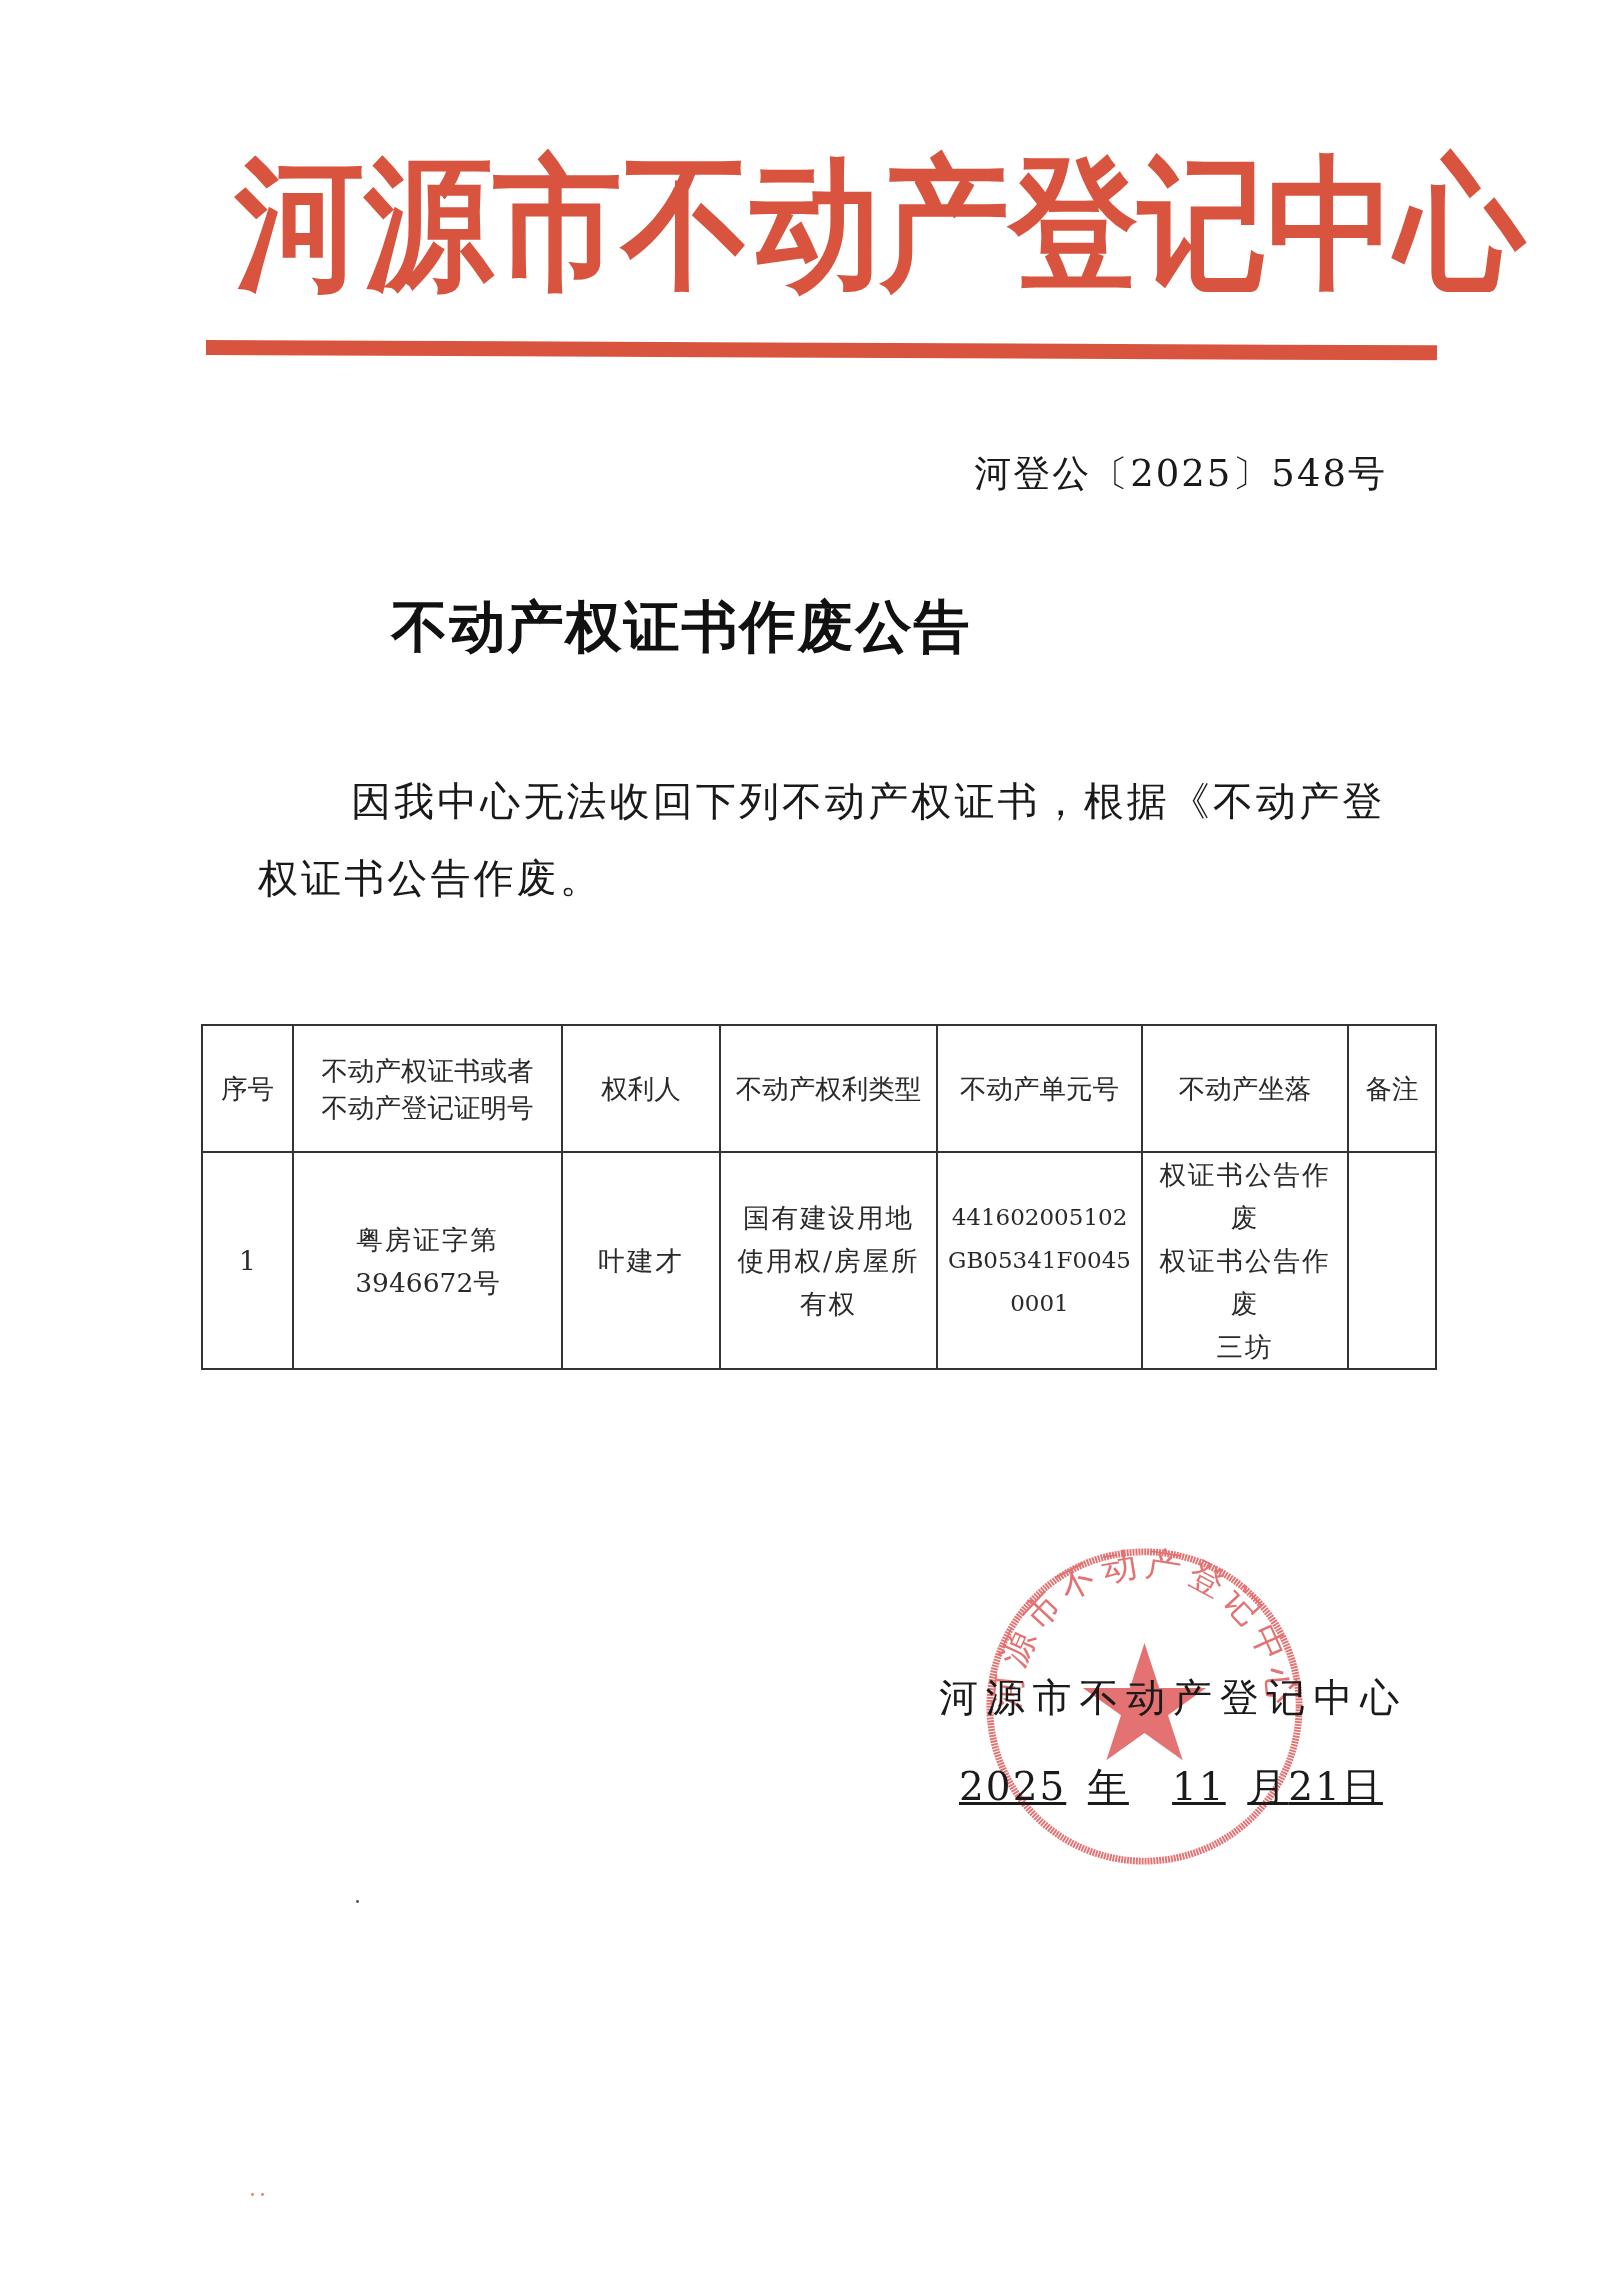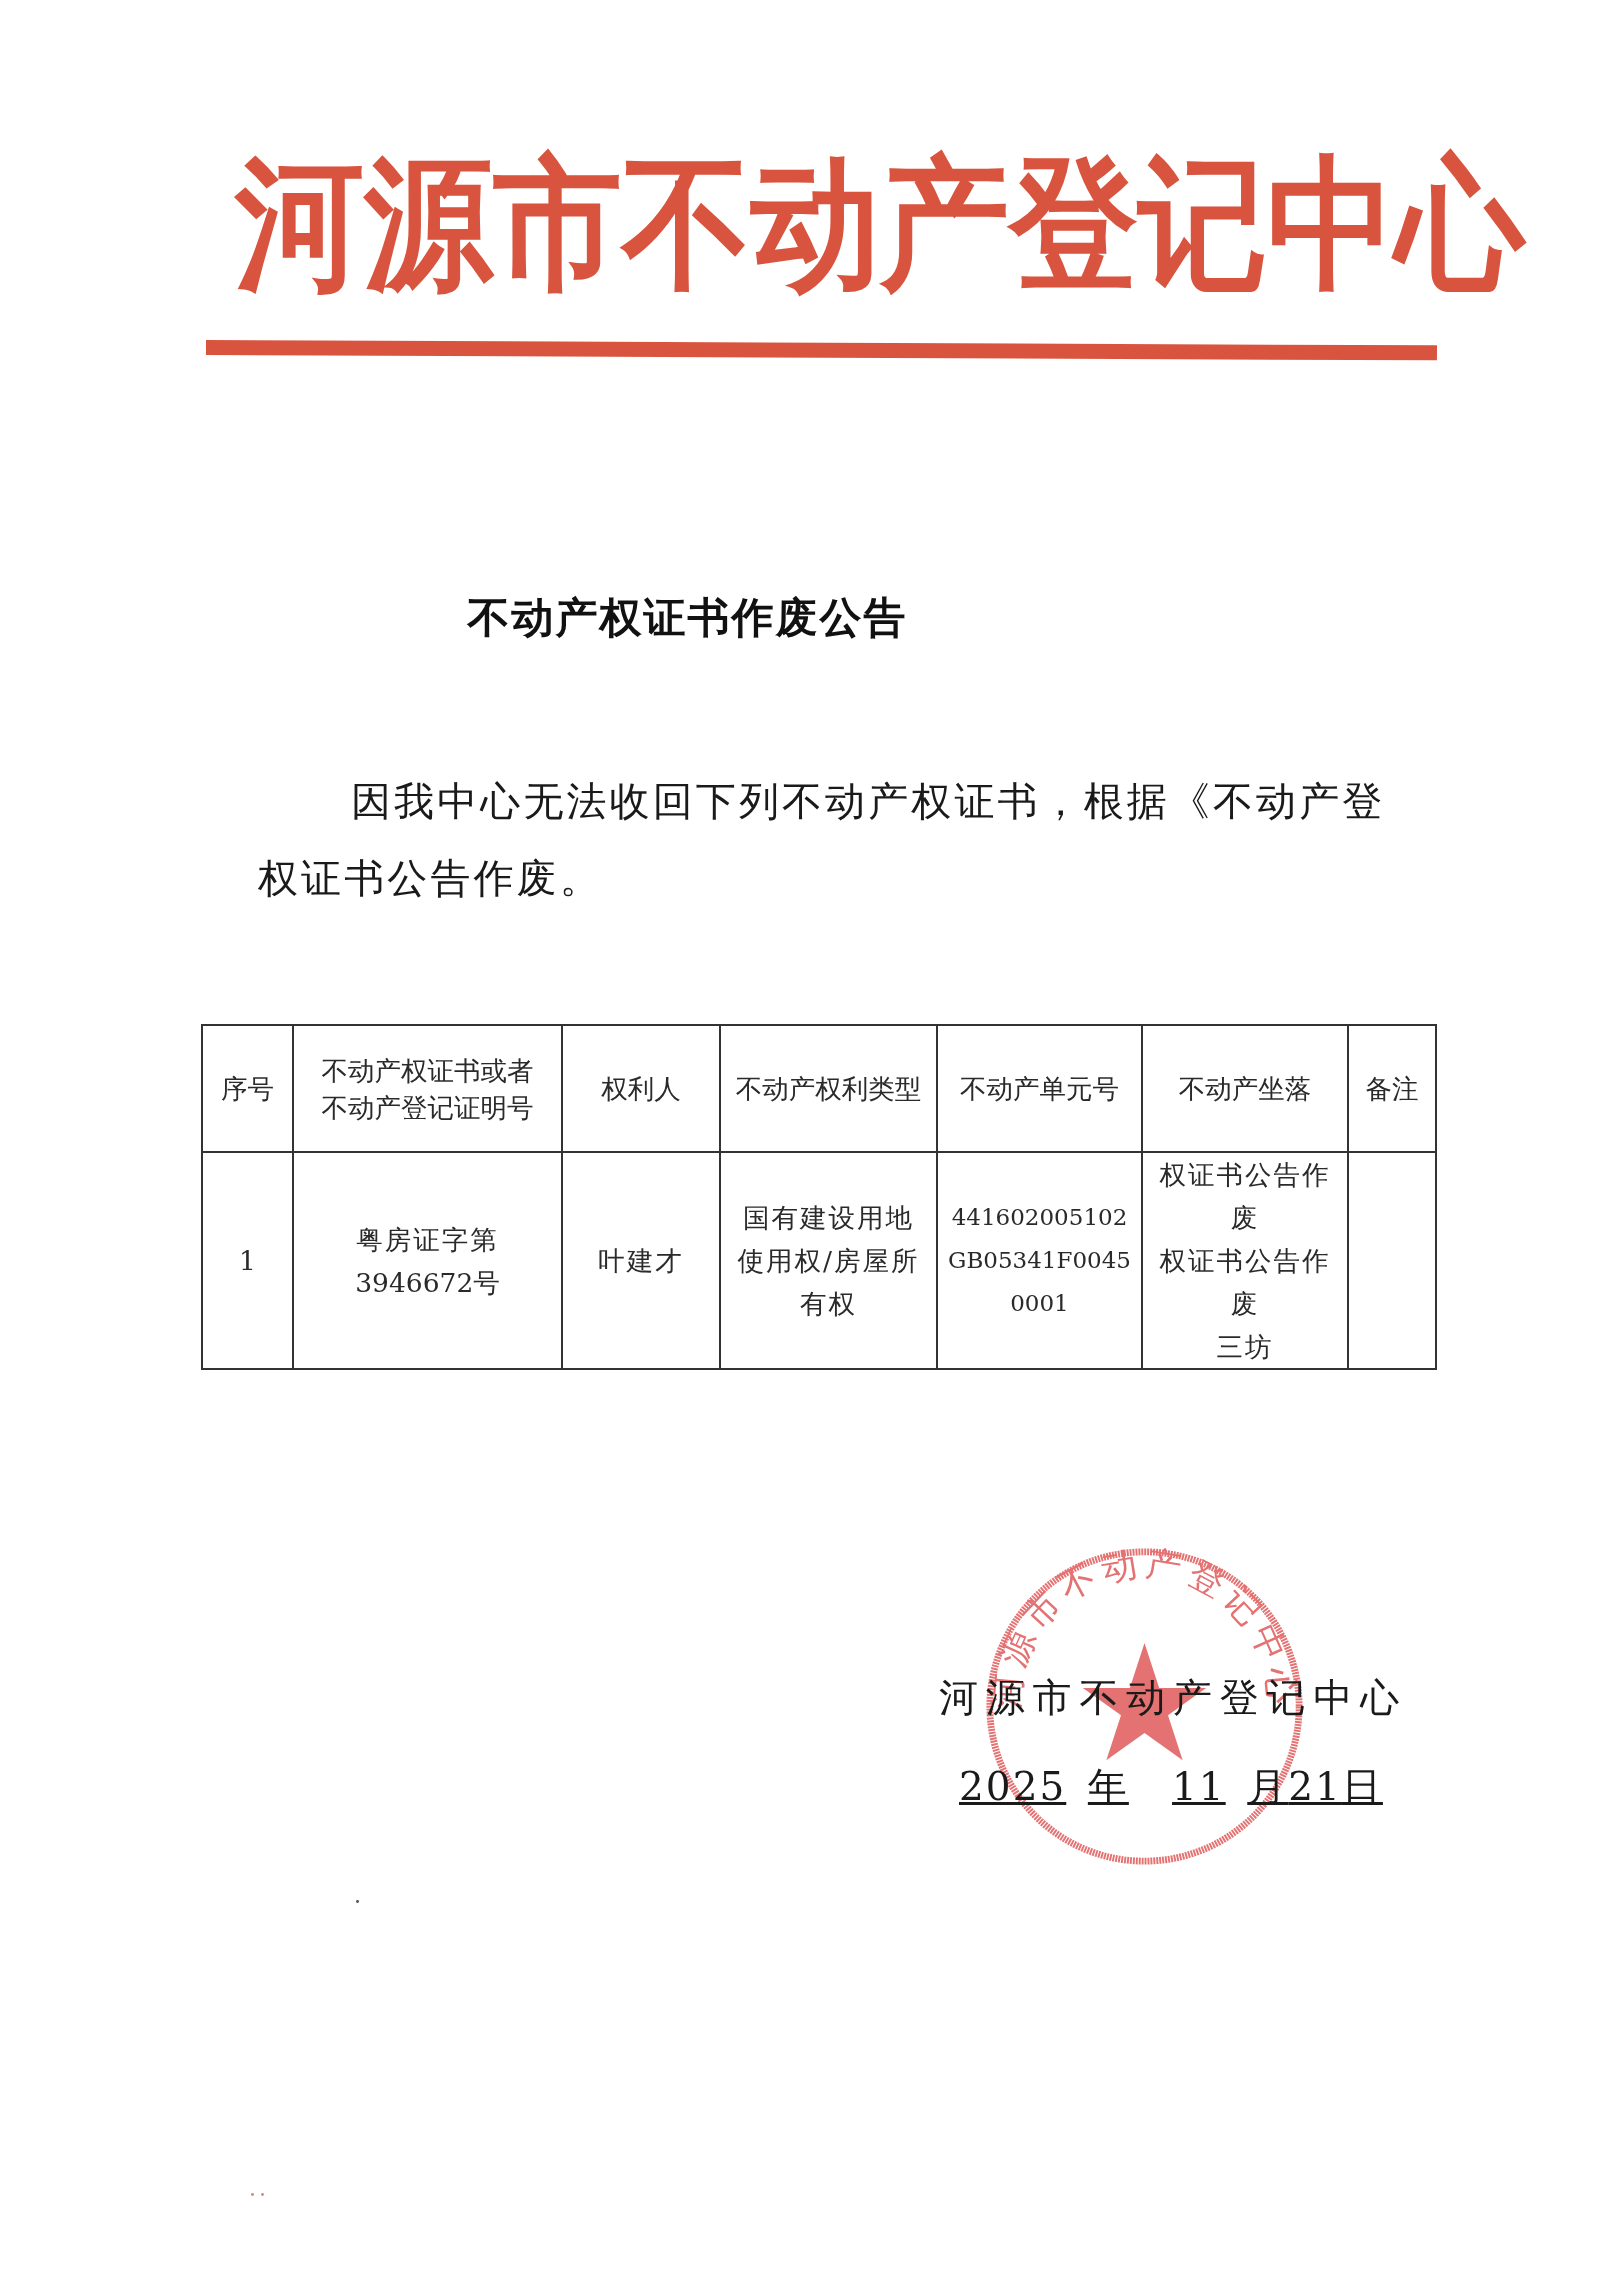--- a/index.html
+++ b/index.html
@@ -19,23 +19,23 @@
       transform: rotate(0.25deg); transform-origin: left center;
     }
 
     .docno {
       position: absolute; right: 233px; top: 449px;
       font-family: "DejaVu Serif", "Liberation Serif", serif;
       font-size: 37px; color: #1a1a1a; letter-spacing: 2px;
     }
 
     .title {
-      position: absolute; left: 10px; width: 1355px; top: 590px; text-align: center;
+      position: absolute; left: 4px; width: 1355px; top: 590px; text-align: center;
       font-family: "DejaVu Serif", "Liberation Serif", serif;
-      font-size: 42px; font-weight: bold; color: #111; letter-spacing: 2px;
+      font-size: 56px; font-weight: bold; color: #111; letter-spacing: 2px;
     }
 
     .body-text {
       position: absolute; left: 258px; top: 763px; width: 1137px;
       font-family: "DejaVu Sans", "Liberation Sans", sans-serif;
       font-size: 40px; color: #1a1a1a; letter-spacing: 3.1px;
       line-height: 77px;
     }
     .body-text .line { display: block; white-space: nowrap; }
     .body-text .indent { padding-left: 93px; }
@@ -86,20 +86,21 @@
     <span>不</span>
     <span>动</span>
     <span>产</span>
     <span>登</span>
     <span>记</span>
     <span>中</span>
     <span>心</span>
   </div>
   <div class="rule" style="background:#d9543f;"></div>
 
+  <div class="docno">河登公〔2025〕548号</div>
 
   <div class="title">不动产权证书作废公告</div>
 
   <div class="body-text">
     <span class="line indent">因我中心无法收回下列不动产权证书，根据《不动产登</span>
     <span class="line">权证书公告作废。</span>
   </div>
 
   <table class="tbl">
     <colgroup>

